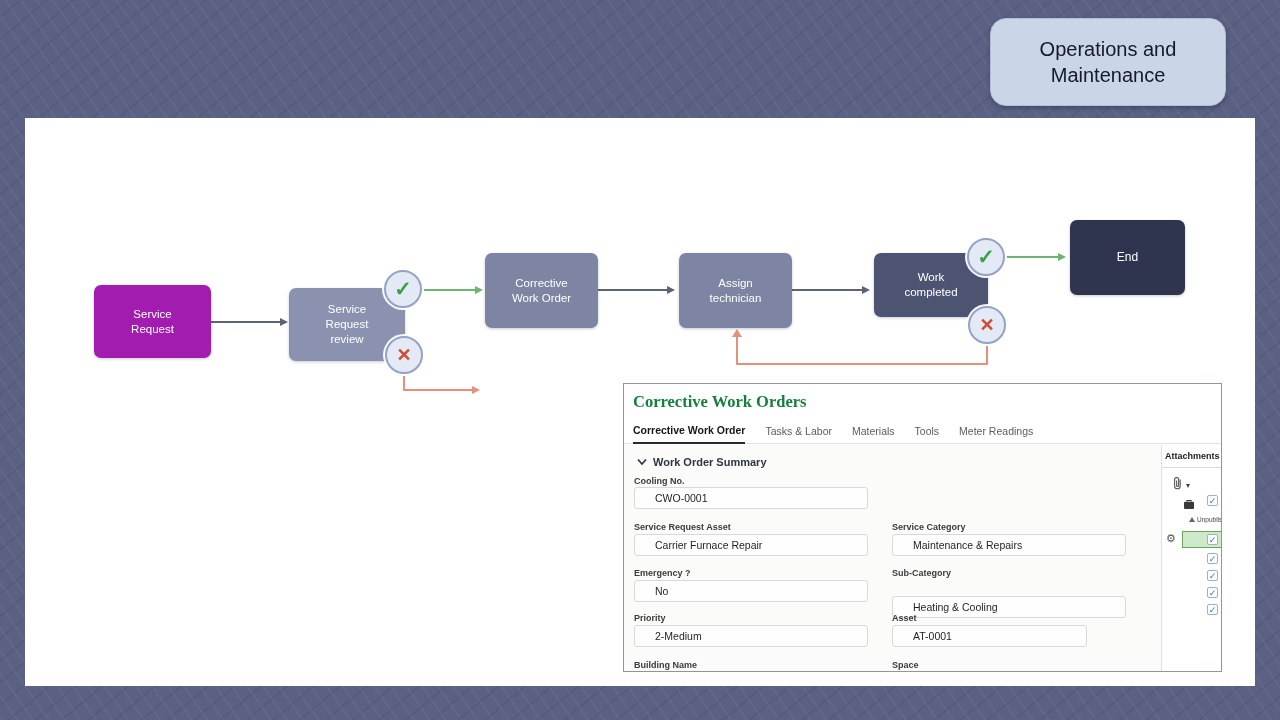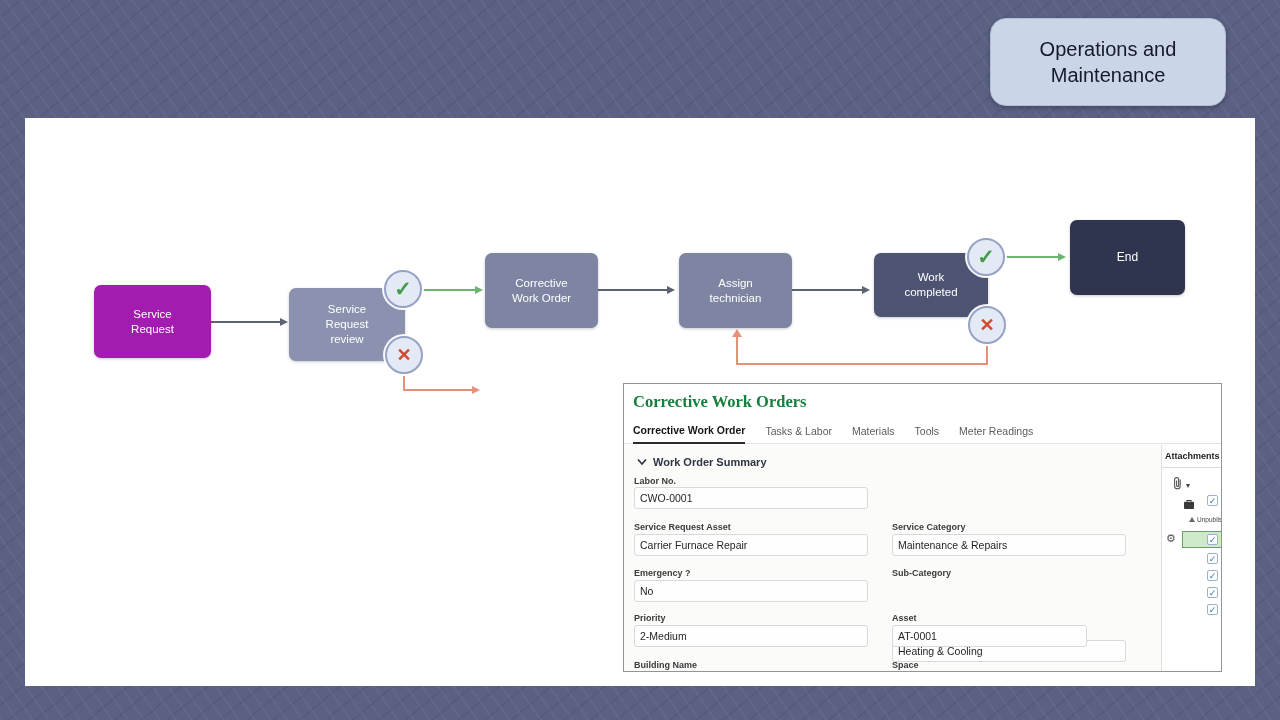--- a/index.html
+++ b/index.html
@@ -76,21 +76,21 @@
     position:absolute; left:0; top:61px; width:537px; height:228px; background:#fbfbf9;
   }
   .section-hdr {
     position:absolute; left:13px; top:72px; display:flex; align-items:center; gap:6px;
     font-size:11px; font-weight:bold; color:#2e3545;
   }
   .f-label { position:absolute; font-size:9px; font-weight:bold; color:#3b3b3b; white-space:nowrap; }
   .f-input {
     position:absolute; height:22px; width:234px;
     border:1px solid #d9d9d9; border-radius:3px; background:#fefefe;
-    font-size:10.5px; color:#1f1f1f; padding:0 5px;
+    font-size:10.5px; color:#1f1f1f; padding:0 20px;
     font-family:"Liberation Sans", sans-serif;
   }
   .kebab { position:absolute; left:531px; top:247px; font-size:14px; color:#2b2b2b; font-weight:bold; cursor:pointer; }
 
   
   .attachments {
     position:absolute; left:537px; top:61px; width:62px; height:228px;
     background:#ffffff; border-left:1px solid #e0e0e0;
   }
   .att-title {
@@ -188,34 +188,34 @@
 
     <div class="form-body"></div>
 
     <div class="section-hdr">
       <svg width="10" height="8" viewBox="0 0 10 8">
         <polyline points="1,1.5 5,6 9,1.5" fill="none" stroke="#2e3545" stroke-width="1.7"></polyline>
       </svg>
       <span>Work Order Summary</span>
     </div>
 
-    <span class="f-label" style="left:10px;top:92px">Labor No.</span>
+    <span class="f-label" style="left:10px;top:92px">Cooling No.</span>
     <input class="f-input" style="left: 10px; top: 103px;" readonly="" value="CWO-0001">
 
     <span class="f-label" style="left:10px;top:138px">Service Request Asset</span>
     <input class="f-input" style="left: 10px; top: 150px;" readonly="" value="Carrier Furnace Repair">
 
     <span class="f-label" style="left:268px;top:138px">Service Category</span>
     <input class="f-input" style="left: 268px; top: 150px;" readonly="" value="Maintenance &amp; Repairs">
 
     <span class="f-label" style="left:10px;top:184px">Emergency ?</span>
     <input class="f-input" style="left: 10px; top: 196px;" readonly="" value="No">
 
     <span class="f-label" style="left:268px;top:184px">Sub-Category</span>
-    <input class="f-input" style="left: 268px; top: 212px; margin-top: 44px;" readonly="" value="Heating &amp; Cooling">
+    <input class="f-input" style="left: 268px; top: 212px;" readonly="" value="Heating &amp; Cooling">
 
     <span class="f-label" style="left:10px;top:229px">Priority</span>
     <input class="f-input" style="left: 10px; top: 241px;" readonly="" value="2-Medium">
 
     <span class="f-label" style="left:268px;top:229px">Asset</span>
     <input class="f-input" style="left: 268px; top: 241px; width: 195px;" readonly="" value="AT-0001">
 
     <span class="f-label" style="left:10px;top:276px">Building Name</span>
     <span class="f-label" style="left:268px;top:276px">Space</span>
 

